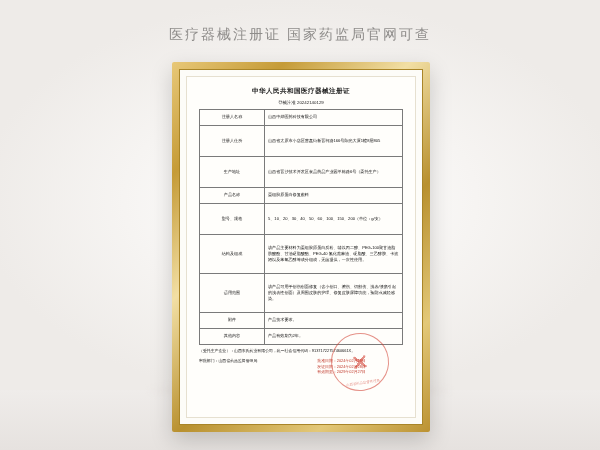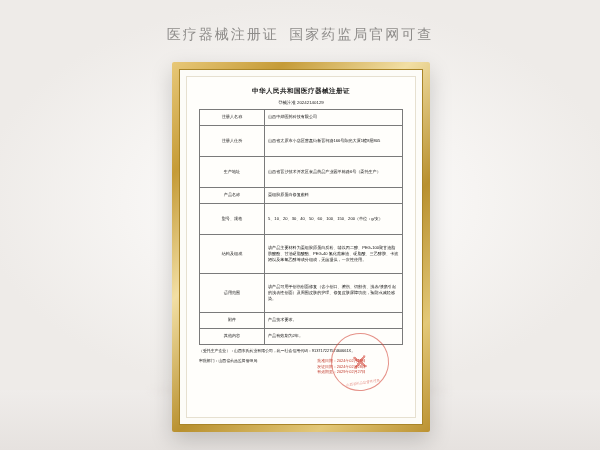--- a/index.html
+++ b/index.html
@@ -42,21 +42,21 @@
   }
   .headline {
     position: absolute;
     top: 26px;
     left: 0;
     right: 0;
     text-align: center;
     font-size: 14px;
     letter-spacing: 2px;
     color: #8e8c8a;
-    font-family: Liberation Mono, monospace;
+    font-family: Liberation Sans, sans-serif;
   }
 
   
   .frame-shadow {
     position: absolute;
     left: 172px;
     top: 62px;
     width: 258px;
     height: 370px;
     box-shadow: 0 8px 22px rgba(0,0,0,0.18);

